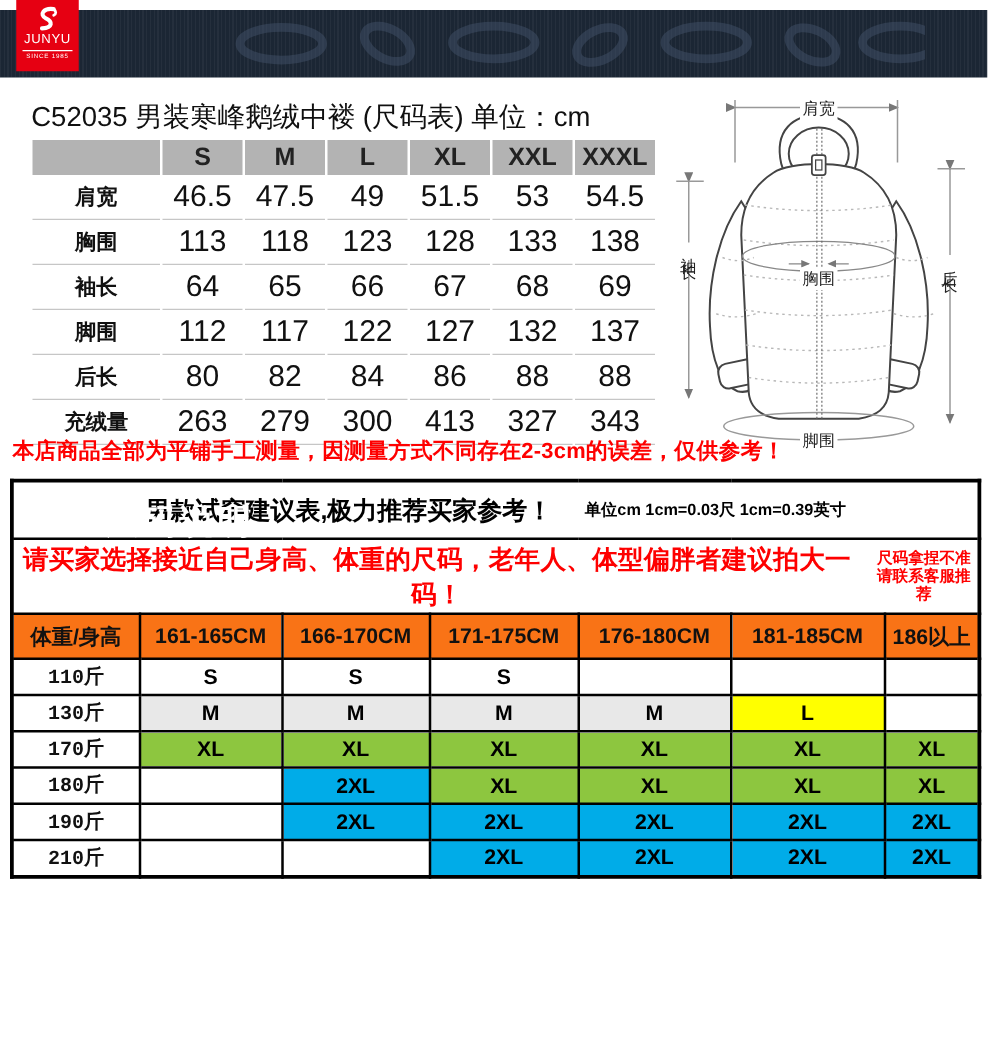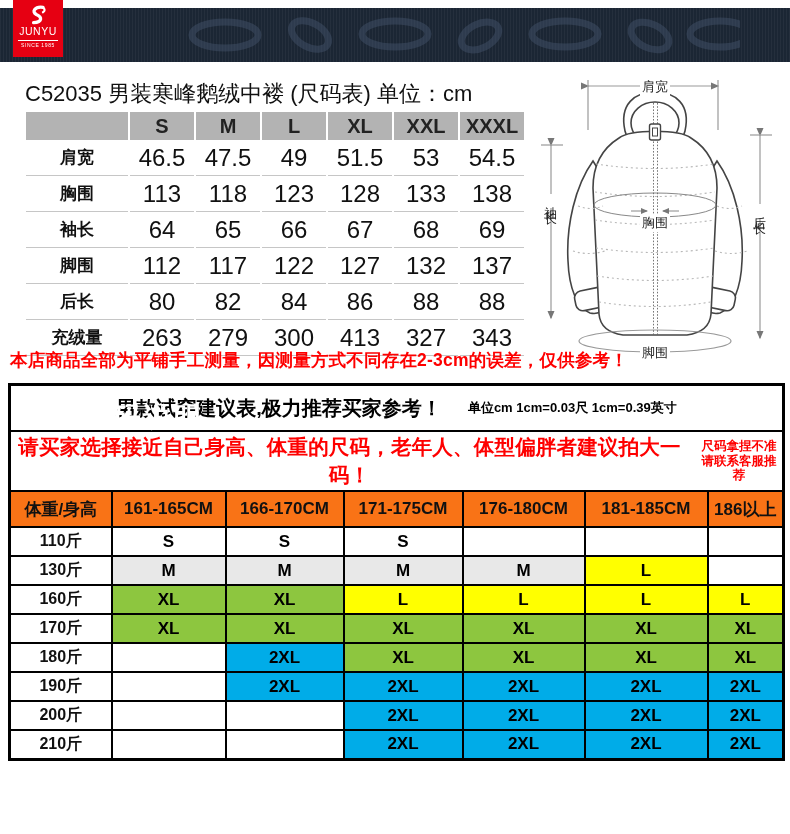--- a/index.html
+++ b/index.html
@@ -62,21 +62,21 @@
     border:3px solid #000;
   }
   .fit-table td,.fit-table th{border:2.5px solid #000;overflow:hidden;}
   .fit-table .banner-cell{height:42px;}
   .fit-banner-inner{display:flex;align-items:center;justify-content:center;gap:26px;}
   .fit-title{font-size:20px;font-weight:bold;color:#000;}
   .fit-unit{font-size:13px;color:#000;}
   .advice{color:var(--warning-red,#fe0000);font-size:20.5px;font-weight:bold;letter-spacing:.2px;}
   .advice-side{color:var(--warning-red,#fe0000);font-size:12.5px;font-weight:bold;line-height:1.15;}
   .fit-table .hd{height:32px;font-size:17px;font-weight:bold;background:#f97316;}
-  .fit-table tbody th.wlab{font-size:16px;font-weight:bold;background:#fff;}
+  .fit-table tbody th.wlab{font-size:16px;font-weight:bold;background:#fff;font-family:Liberation Mono, monospace;}
   .fit-table tbody tr{height:29px;}
   .fit-table tbody td{font-size:17px;font-weight:600;color:#000;}
 </style>
 </head>
 <body>
 
 <div class="topbar">
   <svg class="chain" width="560" height="54" viewBox="0 0 560 54">
     <g fill="none" stroke="#46566e" stroke-width="7">
       <ellipse cx="45" cy="27" rx="33" ry="13"></ellipse>
@@ -302,29 +302,20 @@
       <tr>
         <th class="wlab">130斤</th>
         <td style="background: rgb(232, 232, 232);">M</td>
         <td style="background: rgb(232, 232, 232);">M</td>
         <td style="background: rgb(232, 232, 232);">M</td>
         <td style="background: rgb(232, 232, 232);">M</td>
         <td style="background: rgb(255, 255, 0);">L</td>
         <td style="background: rgb(255, 255, 255);"></td>
       </tr>
       <tr>
-        <th class="wlab">160斤</th>
-        <td style="background: rgb(141, 198, 63);">XL</td>
-        <td style="background: rgb(141, 198, 63);">XL</td>
-        <td style="background: rgb(255, 255, 0);">L</td>
-        <td style="background: rgb(255, 255, 0);">L</td>
-        <td style="background: rgb(255, 255, 0);">L</td>
-        <td style="background: rgb(255, 255, 0);">L</td>
-      </tr>
-      <tr>
         <th class="wlab">170斤</th>
         <td style="background: rgb(141, 198, 63);">XL</td>
         <td style="background: rgb(141, 198, 63);">XL</td>
         <td style="background: rgb(141, 198, 63);">XL</td>
         <td style="background: rgb(141, 198, 63);">XL</td>
         <td style="background: rgb(141, 198, 63);">XL</td>
         <td style="background: rgb(141, 198, 63);">XL</td>
       </tr>
       <tr>
         <th class="wlab">180斤</th>
@@ -332,29 +323,20 @@
         <td style="background: rgb(0, 172, 232);">2XL</td>
         <td style="background: rgb(141, 198, 63);">XL</td>
         <td style="background: rgb(141, 198, 63);">XL</td>
         <td style="background: rgb(141, 198, 63);">XL</td>
         <td style="background: rgb(141, 198, 63);">XL</td>
       </tr>
       <tr>
         <th class="wlab">190斤</th>
         <td style="background: rgb(255, 255, 255);"></td>
         <td style="background: rgb(0, 172, 232);">2XL</td>
-        <td style="background: rgb(0, 172, 232);">2XL</td>
-        <td style="background: rgb(0, 172, 232);">2XL</td>
-        <td style="background: rgb(0, 172, 232);">2XL</td>
-        <td style="background: rgb(0, 172, 232);">2XL</td>
-      </tr>
-      <tr>
-        <th class="wlab">200斤</th>
-        <td style="background: rgb(255, 255, 255);"></td>
-        <td style="background: rgb(255, 255, 255);"></td>
         <td style="background: rgb(0, 172, 232);">2XL</td>
         <td style="background: rgb(0, 172, 232);">2XL</td>
         <td style="background: rgb(0, 172, 232);">2XL</td>
         <td style="background: rgb(0, 172, 232);">2XL</td>
       </tr>
       <tr>
         <th class="wlab">210斤</th>
         <td style="background: rgb(255, 255, 255);"></td>
         <td style="background: rgb(255, 255, 255);"></td>
         <td style="background: rgb(0, 172, 232);">2XL</td>

